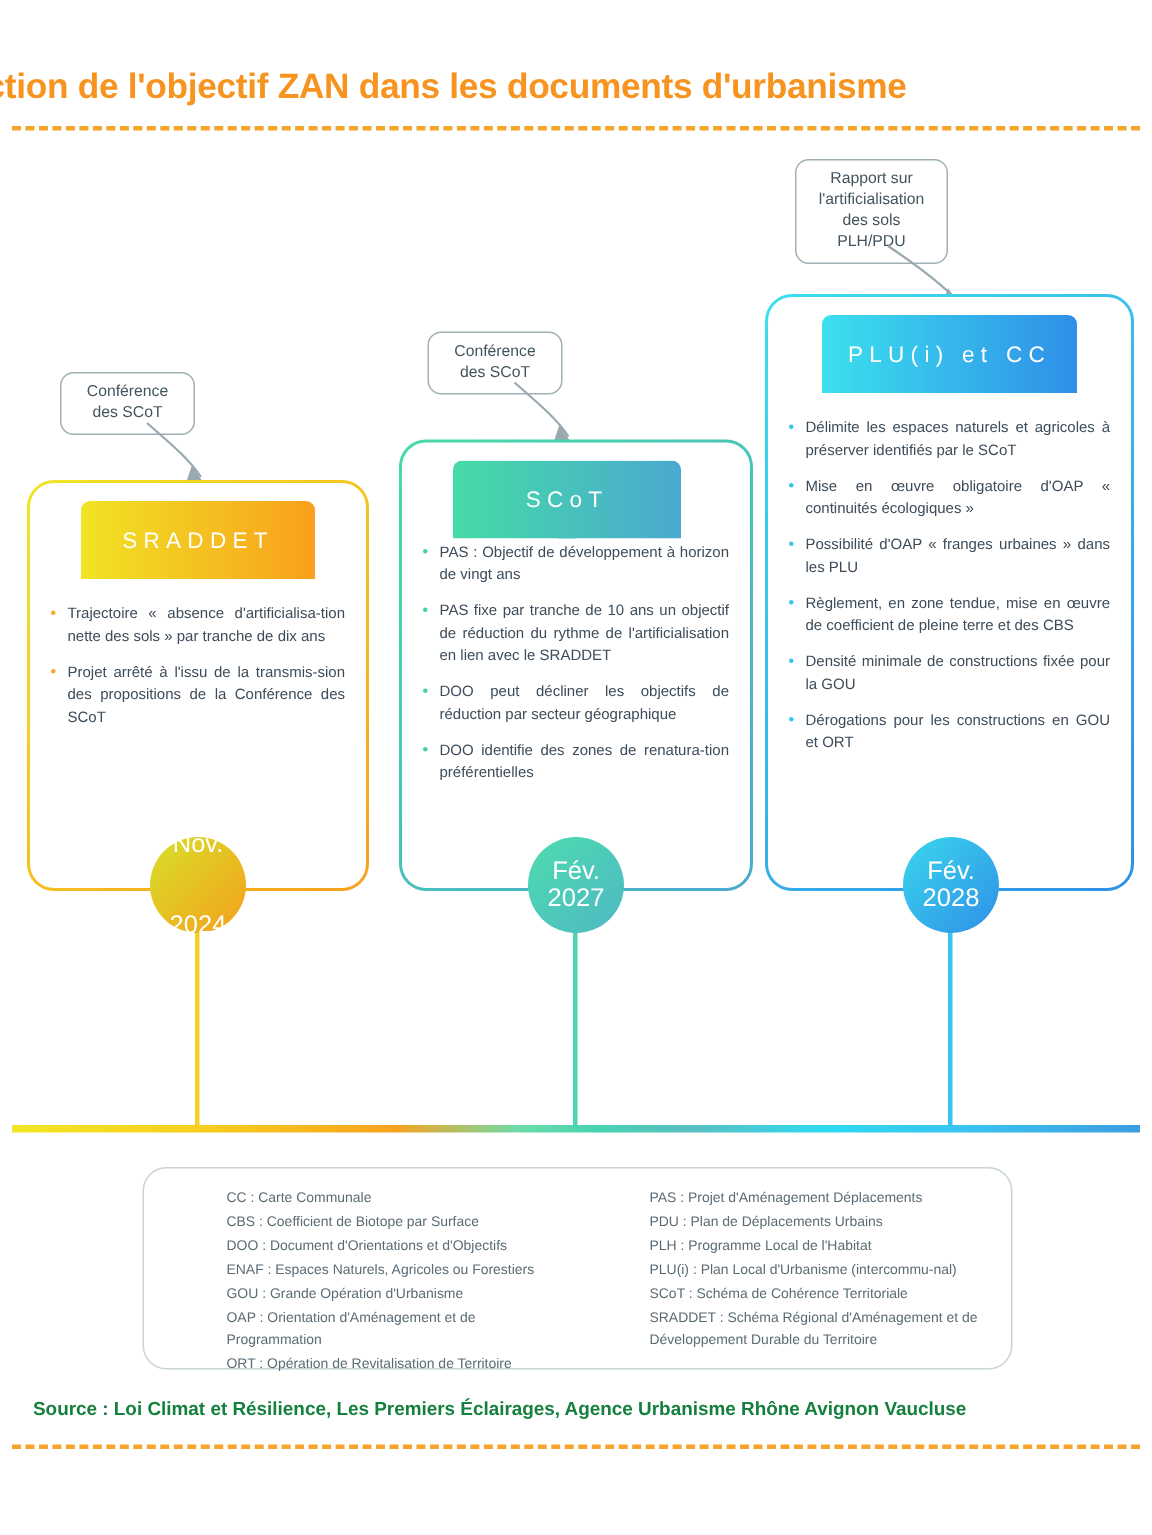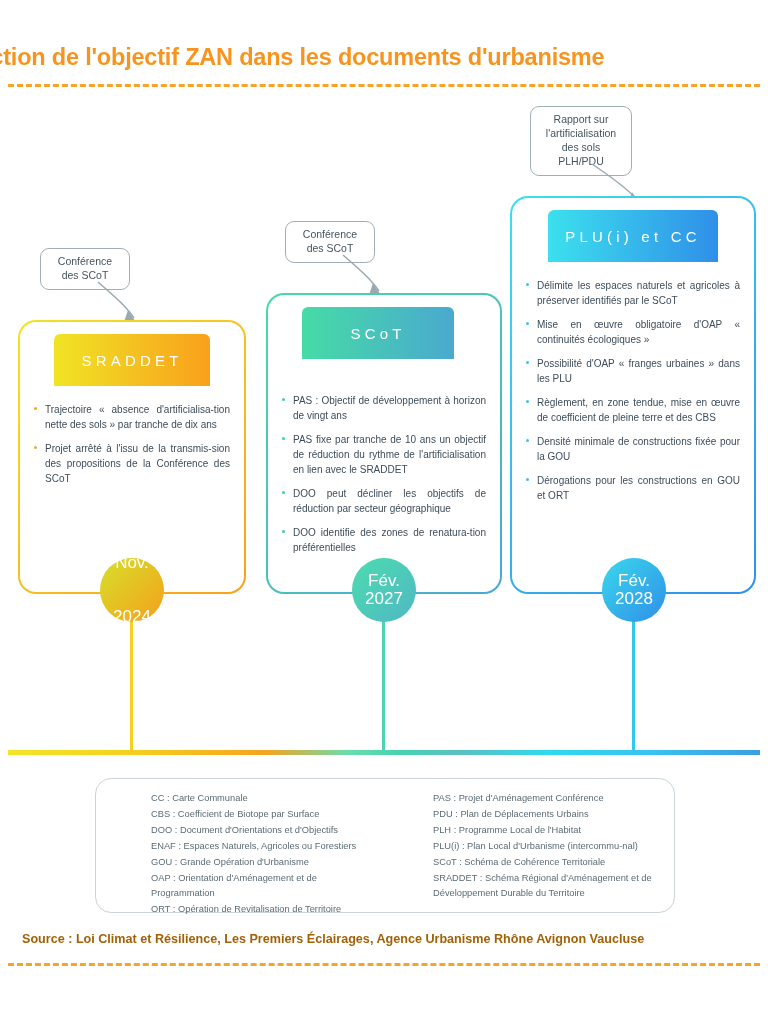--- a/index.html
+++ b/index.html
@@ -87,21 +87,21 @@
     border:1.4px solid #c9d4d8;border-radius:16px;background:#fff;
     box-sizing:border-box;padding:12px 18px;
     display:flex;gap:22px;
   }
   .glossary .gcol{flex:1;margin-left:37px;}
   .glossary p{
     margin:0 0 1px 0;font-size:9.3px;line-height:1.62;color:#5a6b74;
   }
   .source{
     position:absolute;left:22px;top:932px;
-    font-size:12.6px;font-weight:bold;color:#a16207;white-space:nowrap;
+    font-size:12.6px;font-weight:bold;color:#15803d;white-space:nowrap;
   }
 </style>
 </head>
 <body>
 
 <div class="page-title">duction de l'objectif ZAN dans les documents d'urbanisme</div>
 <div class="dash-rule" id="rule-top"></div>
 
 <div class="callout" style="left:40px;top:248px;width:90px;">
   <span class="ln">Conférence</span>
@@ -153,21 +153,21 @@
   <span>2024</span>
 </div>
 
 <div class="card col-b" id="card-b" style="left:266px;top:293px;width:236px;height:301px;
      background:linear-gradient(135deg,#46dba6,#4aa9cf);">
   <div class="card-inner"></div>
   <div class="banner" id="banner-b" style="left:36px;right:48px;top:14px;
        background:linear-gradient(90deg,#46dba6,#4aa9cf);">
     <span>SCoT</span>
   </div>
-  <div class="card-body" style="top:100px;">
+  <div class="card-body" style="top:68px;">
     <ul class="bullets">
       <li>PAS : Objectif de développement à horizon de vingt ans</li>
       <li>PAS fixe par tranche de 10 ans un objectif de réduction du rythme de l'artificialisation en lien avec le SRADDET</li>
       <li>DOO peut décliner les objectifs de réduction par secteur géographique</li>
       <li>DOO identifie des zones de renatura-tion préférentielles</li>
     </ul>
   </div>
 </div>
 <div class="stem" style="left:382px;top:600px;height:152px;background:#4ed3b4;"></div>
 <div class="date-circle" style="left:352px;top:558px;
@@ -207,21 +207,21 @@
   <div class="gcol">
     <p>CC : Carte Communale</p>
     <p>CBS : Coefficient de Biotope par Surface</p>
     <p>DOO : Document d'Orientations et d'Objectifs</p>
     <p>ENAF : Espaces Naturels, Agricoles ou Forestiers</p>
     <p>GOU : Grande Opération d'Urbanisme</p>
     <p>OAP : Orientation d'Aménagement et de Programmation</p>
     <p>ORT : Opération de Revitalisation de Territoire</p>
   </div>
   <div class="gcol">
-    <p>PAS : Projet d'Aménagement Conférence</p>
+    <p>PAS : Projet d'Aménagement Déplacements</p>
     <p>PDU : Plan de Déplacements Urbains</p>
     <p>PLH : Programme Local de l'Habitat</p>
     <p>PLU(i) : Plan Local d'Urbanisme (intercommu-nal)</p>
     <p>SCoT : Schéma de Cohérence Territoriale</p>
     <p>SRADDET : Schéma Régional d'Aménagement et de Développement Durable du Territoire</p>
   </div>
 </div>
 
 <div class="source">Source : Loi Climat et Résilience, Les Premiers Éclairages, Agence Urbanisme Rhône Avignon Vaucluse</div>
 <div class="dash-rule" id="rule-bottom"></div>

